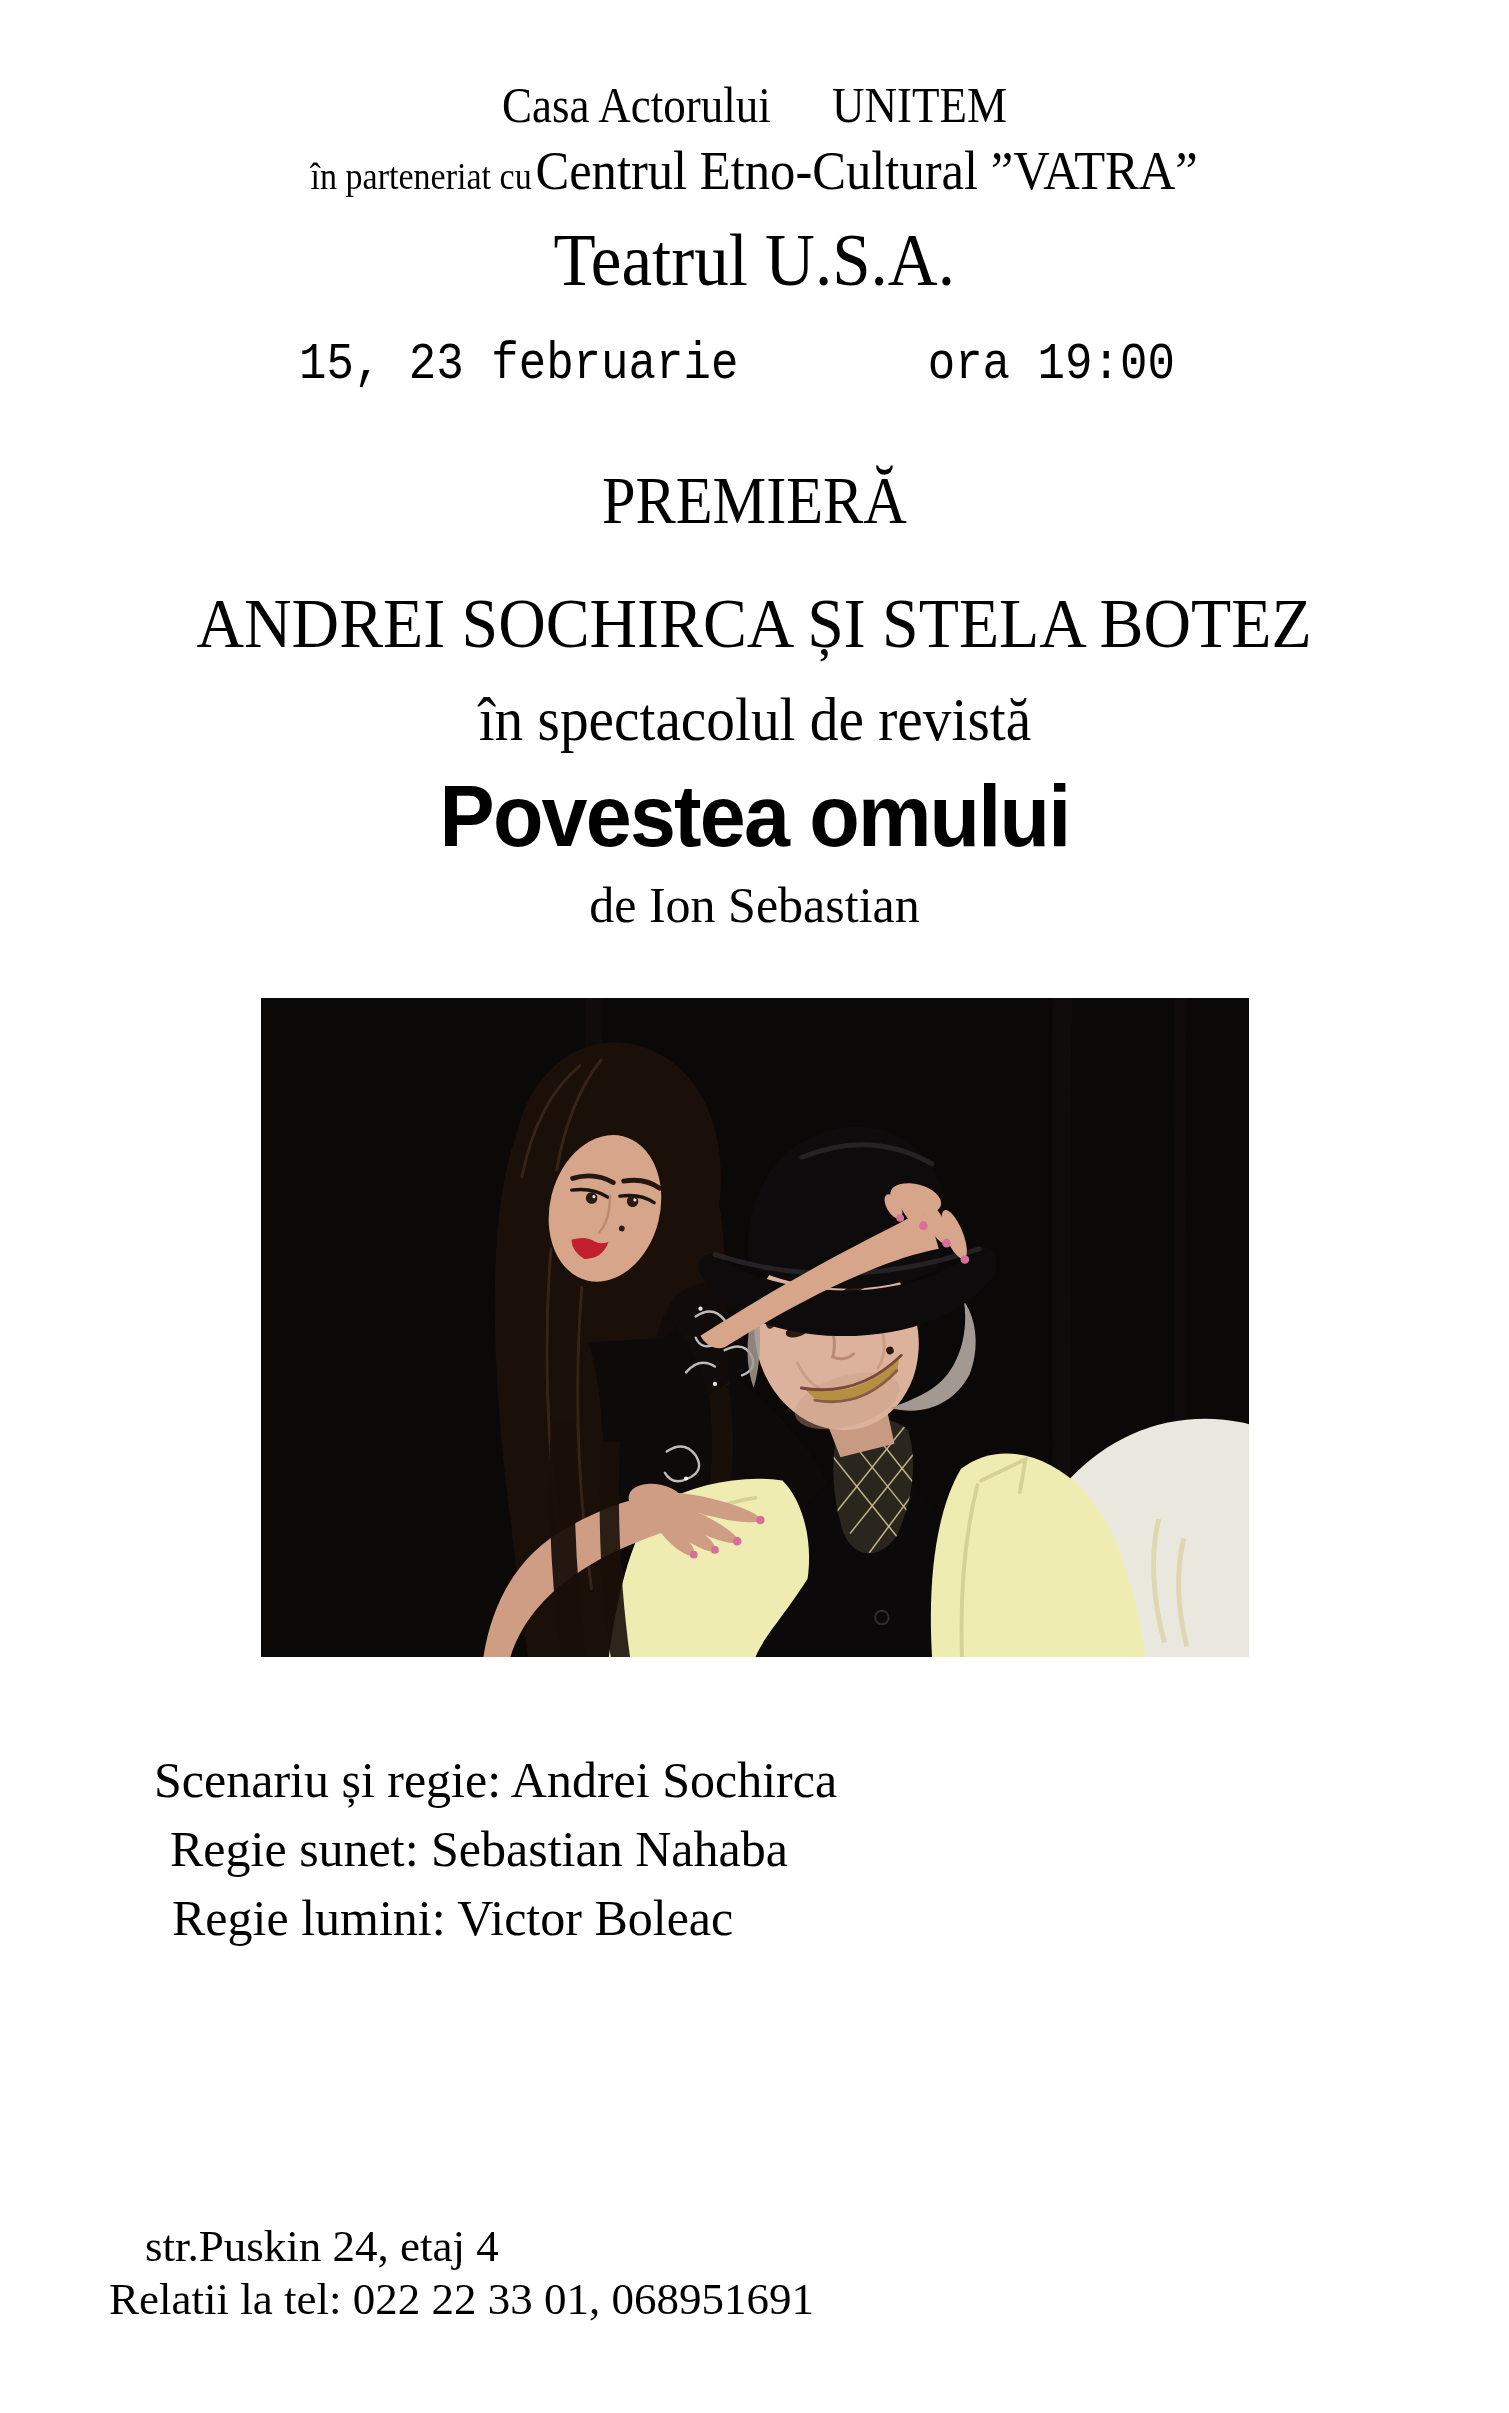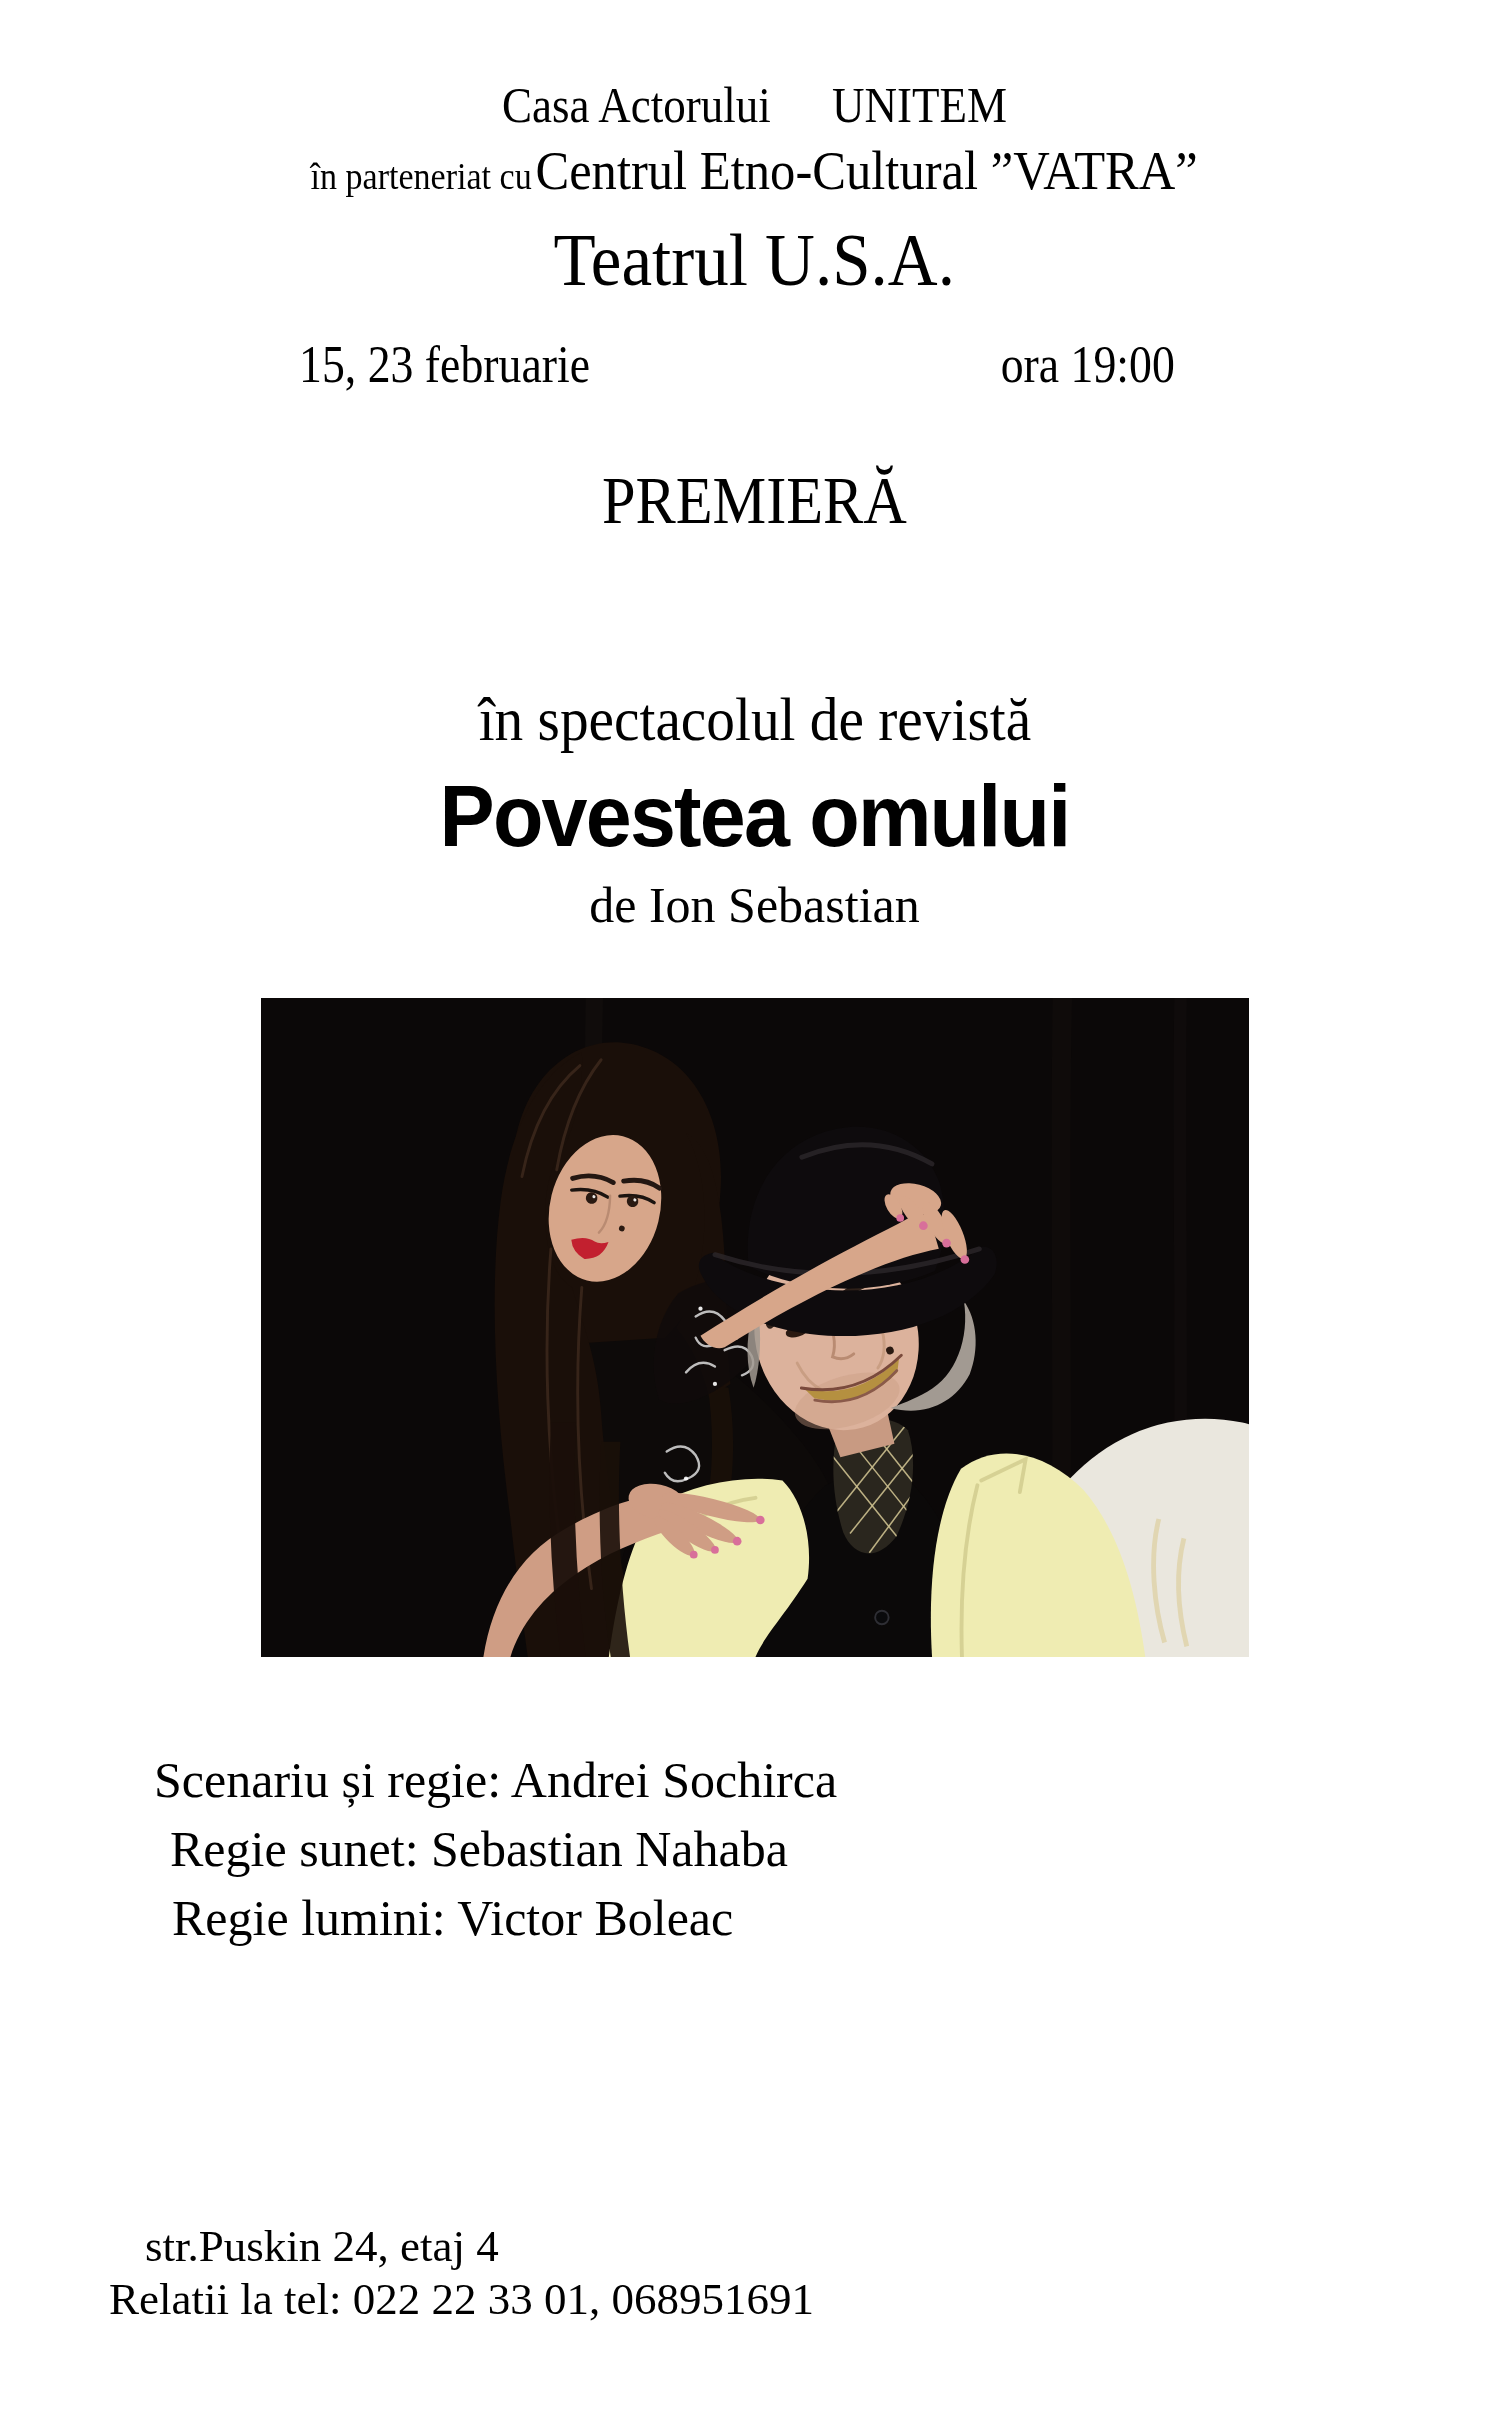--- a/index.html
+++ b/index.html
@@ -21,21 +21,21 @@
   .sx{display:inline-block;transform:scaleX(.9);transform-origin:center center;}
   .sx92{display:inline-block;transform:scaleX(.92);transform-origin:center center;}
   .sx94{display:inline-block;transform:scaleX(.94);transform-origin:center center;}
   .l-org{top:75px;font-size:50px;line-height:60px;}
   .l-org .gap{display:inline-block;width:68px;}
   .l-partner{top:137px;line-height:68px;}
   .p-small{font-size:37px;}
   .p-big{font-size:55px;}
   .l-theater{top:216px;font-size:75px;line-height:87px;}
   .l-dates{top:334px;font-size:52px;line-height:62px;display:flex;justify-content:space-between;
-           box-sizing:border-box;padding-left:299px;padding-right:334px;text-align:left;}
+           box-sizing:border-box;padding-left:299px;padding-right:334px;text-align:left;font-family:Liberation Mono, monospace;}
   .sx-l{display:inline-block;transform:scaleX(.88);transform-origin:left center;}
   .sx-r{display:inline-block;transform:scaleX(.88);transform-origin:right center;}
   .l-premiere{top:462px;font-size:67px;line-height:77px;}
   .l-performers{top:583px;font-size:70px;line-height:81px;}
   .l-showtype{top:684px;font-size:61px;line-height:71px;}
   .l-title{top:767px;font-size:87px;line-height:98px;font-family:"Liberation Sans","DejaVu Sans",sans-serif;
            font-weight:700;letter-spacing:-1.9px;}
   .l-title .sx95{display:inline-block;transform:scaleX(.95);transform-origin:center center;}
   .l-author{top:875px;font-size:50px;line-height:60px;}
   .photo{position:absolute;left:261px;top:998px;width:988px;height:659px;background:var(--photo-bg);}
@@ -95,20 +95,23 @@
 
   <div class="line l-dates">
     <span class="sx-l">15, 23 februarie</span>
     <span class="sx-r">ora 19:00</span>
   </div>
 
   <div class="line l-premiere">
     <span class="sx">PREMIERĂ</span>
   </div>
 
+  <div class="line l-performers">
+    <span class="sx94">ANDREI SOCHIRCA ȘI STELA BOTEZ</span>
+  </div>
 
   <div class="line l-title">
     <span class="sx95">Povestea omului</span>
   </div>
 
   <div class="line l-showtype">
     <span class="sx94">în spectacolul de revistă</span>
   </div>
 
   <div class="line l-author">

